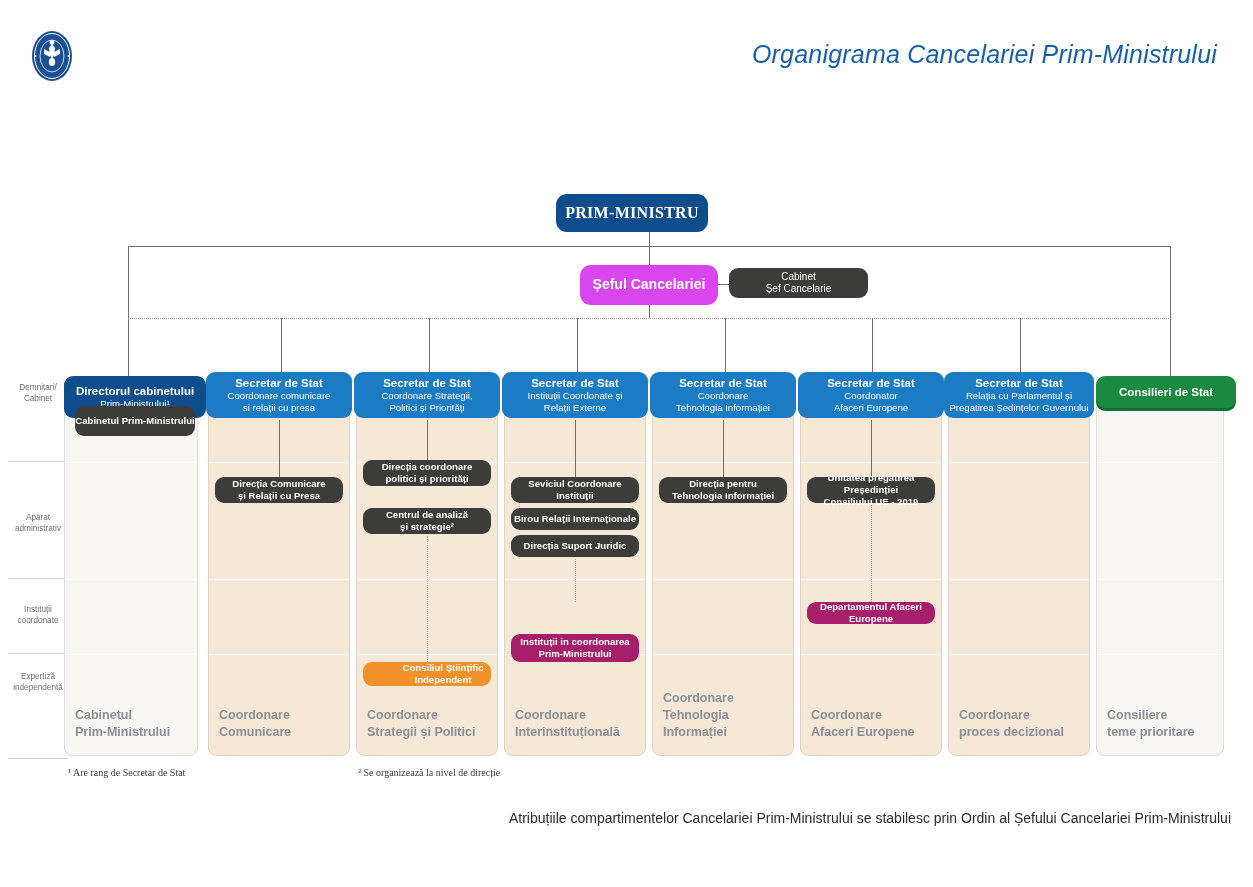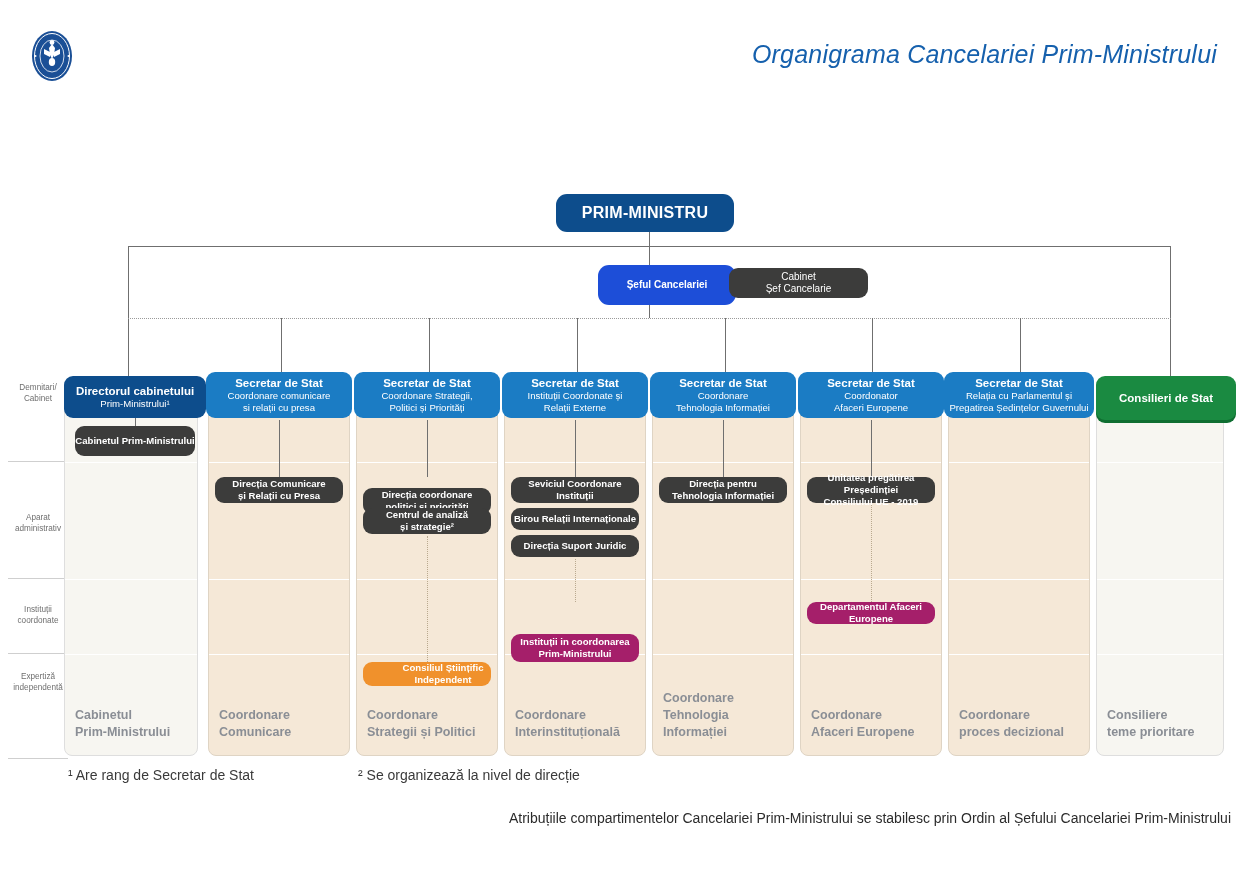--- a/index.html
+++ b/index.html
@@ -29,21 +29,21 @@
     display:flex; flex-direction:column;
     align-items:center; justify-content:center;
     text-align:center; color:#fff;
     line-height:1.22;
     z-index:6;
   }
   .node .l1{font-weight:normal;}
   .node .l2{font-weight:400;}
 
   .n-pm{background:#0d4d8c;border-radius:11px;font-size:16px;font-weight:bold;letter-spacing:.3px;}
-  .n-sef{background:#1d4ed8;border-radius:11px;font-size:10px;font-weight:bold;margin-left:18px;}
+  .n-sef{background:#d946ef;border-radius:11px;font-size:14px;font-weight:bold;}
   .n-cab{background:#3c3c3b;border-radius:9px;font-size:10px;font-weight:bold;}
   .n-dark{background:#3c3c3b;font-size:9.6px;font-weight:bold;}
   .n-blue{background:#1b7cc4;}
   .n-navy{background:#0d4d8c;}
   .n-green{background:#1a8a41;}
   .n-magenta{background:#a51f6a;font-size:9.6px;font-weight:bold;}
   .n-orange{background:#f0912c;font-size:9.6px;font-weight:bold;}
 
   .head-node{font-size:10.5px;}
   .head-node .l1{font-size:11.5px;font-weight:bold;}
@@ -76,21 +76,21 @@
   .dot-v{position:absolute;width:0;border-left:1px dotted #b9a98f;z-index:4;}
 
   
   .rowlab{
     position:absolute;left:8px;width:60px;
     text-align:center;font-size:8.2px;color:#6f6f6f;line-height:1.35;
   }
   .rowsep{position:absolute;left:8px;width:60px;height:1px;background:#cfcfcf;}
 
   
-  .fn{position:absolute;font-size:14px;color:#3a3a3a;}
+  .fn{position:absolute;font-size:10px;color:#3a3a3a;font-family:Liberation Serif, serif;}
   #note-bottom{position:absolute;right:22px;top:810px;font-size:14px;color:#2b2b2b;}
 </style>
 </head>
 <body>
 
 <div id="seal">
   <svg width="44" height="56" viewBox="0 0 44 56">
     <ellipse cx="22" cy="28" rx="20" ry="25" fill="#1a4f96"></ellipse>
     <ellipse cx="22" cy="28" rx="17.5" ry="22.5" fill="none" stroke="#fff" stroke-width="1"></ellipse>
     <ellipse cx="22" cy="28" rx="12" ry="16" fill="none" stroke="#fff" stroke-width="0.8"></ellipse>
@@ -98,21 +98,21 @@
     <circle cx="22" cy="14.5" r="2.4" fill="#fff"></circle>
     <path d="M14 21 L20 24 L20 29 L14 26 Z" fill="#fff"></path>
     <path d="M30 21 L24 24 L24 29 L30 26 Z" fill="#fff"></path>
     <ellipse cx="22" cy="34" rx="3.2" ry="4" fill="#fff"></ellipse>
     <circle cx="5.5" cy="28" r="1" fill="#fff"></circle>
     <circle cx="38.5" cy="28" r="1" fill="#fff"></circle>
   </svg>
 </div>
 <div id="title">Organigrama Cancelariei Prim-Ministrului</div>
 
-<div class="node n-pm" style="left:556px;top:194px;width:178px;height:38px;">
+<div class="node n-pm" style="left:556px;top:194px;width:152px;height:38px;font-family:Liberation Serif, serif;">
   <span>PRIM-MINISTRU</span>
 </div>
 
 <div class="node n-sef" style="left:580px;top:265px;width:138px;height:40px;">
   <span>Șeful Cancelariei</span>
 </div>
 
 <div class="node n-cab" style="left:729px;top:268px;width:139px;height:30px;">
   <span class="l1">Cabinet</span>
   <span class="l1">Șef Cancelarie</span>
@@ -168,21 +168,21 @@
       <div class="rowline" style="left: 0px; right: 0px; top: 261px;"></div>
       <div class="col-foot">
         <div>Cabinetul</div>
         <div>Prim-Ministrului</div>
       </div>
     </div>
     <div class="node head-node n-navy" style="left: 64px; top: 376px; width: 142px; height: 42px;">
       <span class="l1">Directorul cabinetului</span>
       <span class="l2">Prim-Ministrului¹</span>
     </div>
-    <div class="node n-dark" style="left: 75px; top: 426px; width: 120px; height: 30px;">
+    <div class="node n-dark" style="left: 75px; top: 406px; width: 120px; height: 30px;">
       <span>Cabinetul Prim-Ministrului</span>
     </div>
     <div class="ln vln" style="left: 135px; top: 414px; height: 12px;"></div>
     <div class="col beige" style="left: 208px; width: 142px;">
       <div class="rowline" style="left: 0px; right: 0px; top: 69px;"></div>
       <div class="rowline" style="left: 0px; right: 0px; top: 186px;"></div>
       <div class="rowline" style="left: 0px; right: 0px; top: 261px;"></div>
       <div class="col-foot">
         <div>Coordonare</div>
         <div>Comunicare</div>
@@ -205,21 +205,21 @@
       <div class="col-foot">
         <div>Coordonare</div>
         <div>Strategii și Politici</div>
       </div>
     </div>
     <div class="node head-node n-blue" style="left: 354px; top: 372px; width: 146px; height: 46px;">
       <span class="l1">Secretar de Stat</span>
       <span class="l2">Coordonare Strategii,</span>
       <span class="l2">Politici și Priorități</span>
     </div>
-    <div class="node n-dark" style="left: 363px; top: 488px; width: 128px; height: 26px;">
+    <div class="node n-dark" style="left: 363px; top: 460px; width: 128px; height: 26px;">
       <span>Direcția coordonare</span>
       <span>politici și priorități</span>
     </div>
     <div class="ln vln" style="left: 427px; top: 420px; height: 57px;"></div>
     <div class="node n-dark" style="left: 363px; top: 508px; width: 128px; height: 26px;">
       <span>Centrul de analiză</span>
       <span>și strategie²</span>
     </div>
     <div class="node n-orange" style="left: 363px; top: 662px; width: 128px; height: 24px; padding-left: 32px;">
       <span>Consiliul Științific Independent</span>
@@ -313,20 +313,20 @@
     </div>
     <div class="col light" style="left: 1096px; width: 128px;">
       <div class="rowline" style="left: 0px; right: 0px; top: 69px;"></div>
       <div class="rowline" style="left: 0px; right: 0px; top: 186px;"></div>
       <div class="rowline" style="left: 0px; right: 0px; top: 261px;"></div>
       <div class="col-foot">
         <div>Consiliere</div>
         <div>teme prioritare</div>
       </div>
     </div>
-    <div class="node head-node n-green" style="left: 1096px; top: 376px; width: 140px; height: 44px; box-shadow: rgb(15, 110, 49) 0px 3px 0px;">
+    <div class="node head-node n-green" style="left: 1096px; top: 376px; width: 140px; height: 32px; box-shadow: rgb(15, 110, 49) 0px 3px 0px;">
       <span class="l1">Consilieri de Stat</span>
     </div>
   </div>
 
 <div class="fn" style="left:68px;top:767px;">¹ Are rang de Secretar de Stat</div>
 <div class="fn" style="left:358px;top:767px;">² Se organizează la nivel de direcție</div>
 <div id="note-bottom">Atribuțiile compartimentelor Cancelariei Prim-Ministrului se stabilesc  prin Ordin al Șefului Cancelariei Prim-Ministrului</div>
 
 </body></html>

